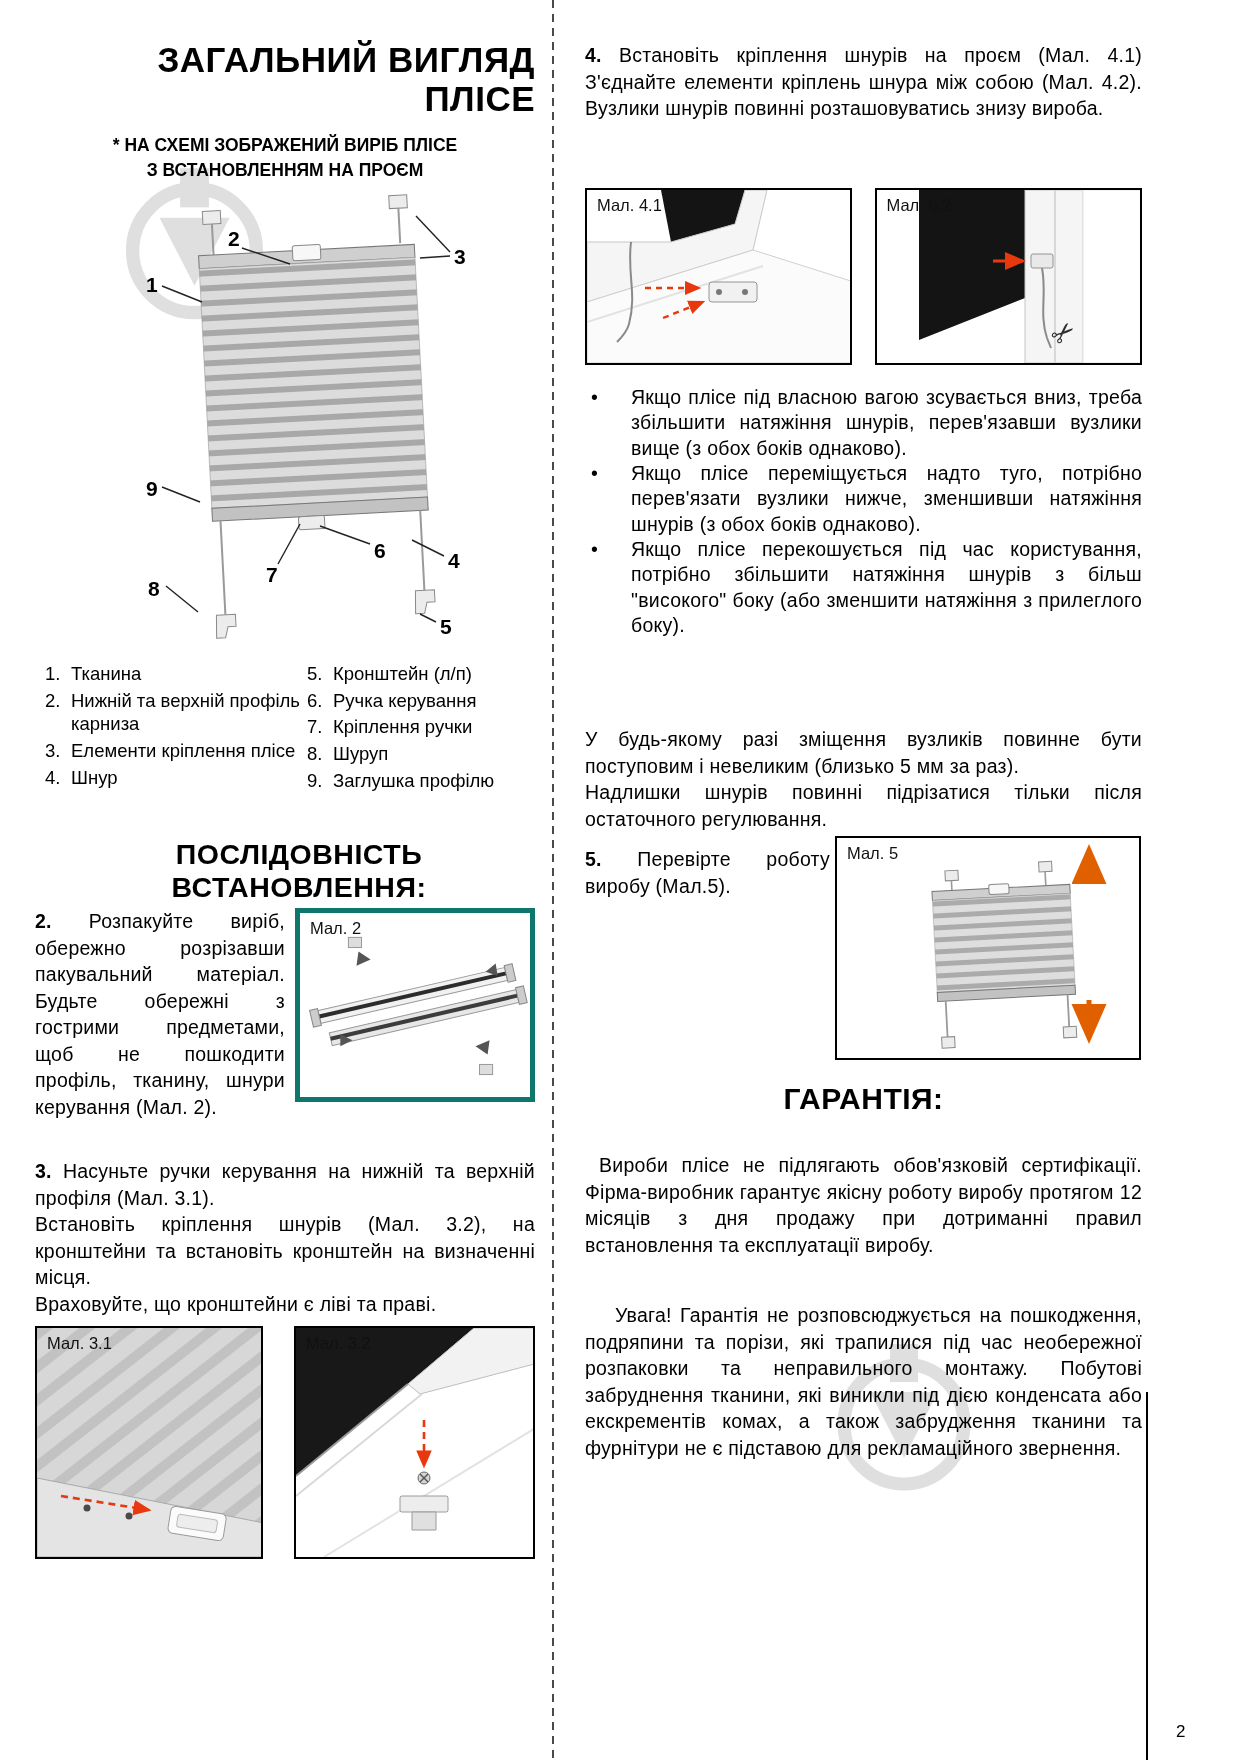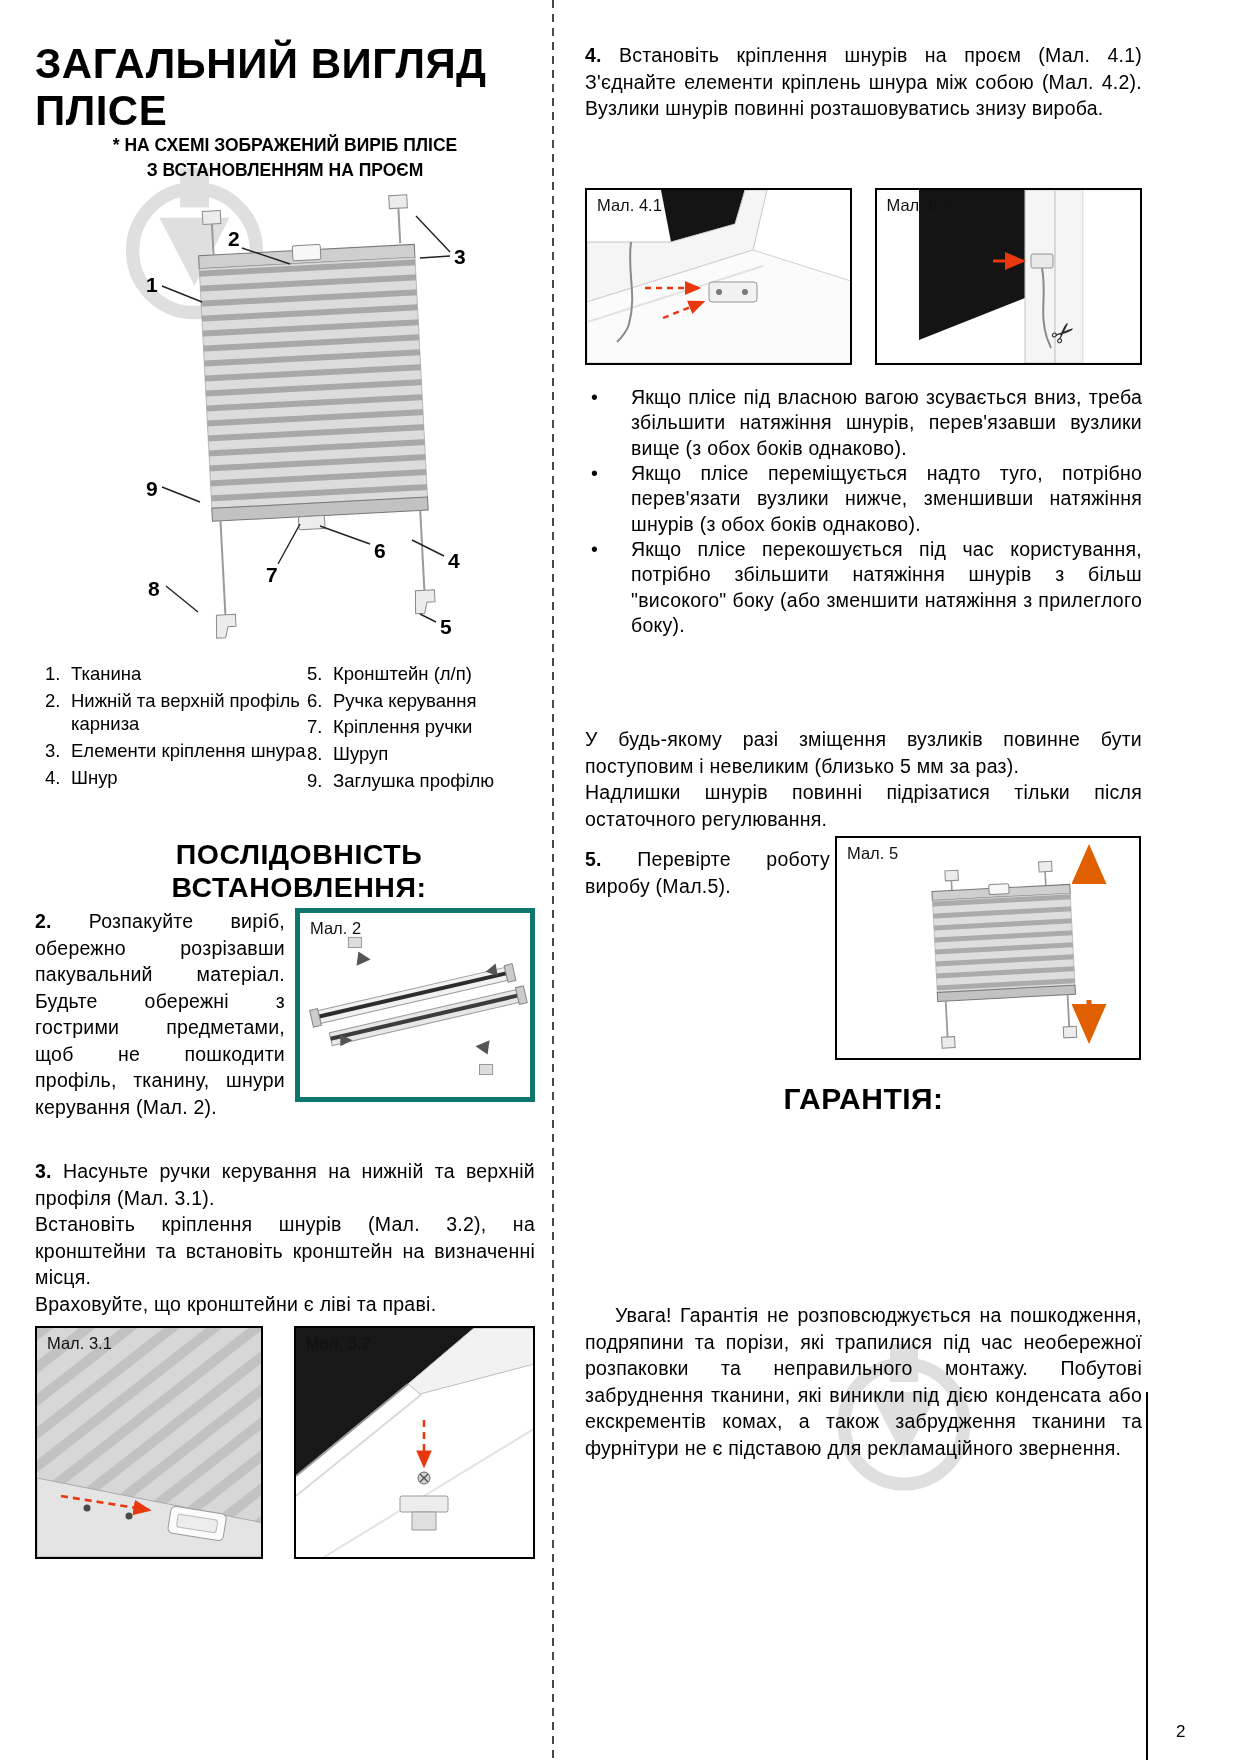--- a/index.html
+++ b/index.html
@@ -16,22 +16,22 @@
     background-image:repeating-linear-gradient(to bottom,#4a4a4a 0 8px,transparent 8px 14px);
   }
 
   .watermark { position:absolute; opacity:.55; z-index:0; }
   .wm-top    { left:112px; top:162px; width:165px; height:165px; }
   .wm-bottom { left:824px; top:1338px; width:160px; height:160px; }
 
   .col-left  { position:absolute; left:35px;  top:0; width:500px; height:1760px; z-index:1; }
   .col-right { position:absolute; left:585px; top:0; width:557px; height:1760px; z-index:1; }
 
-  .title { position:absolute; top:40px; left:0; width:100%; text-align:left;
-           font-size:42px; font-weight:bold; line-height:1.12; letter-spacing:.5px; }
+  .title { position:absolute; top:40px; left:0; width:100%; text-align:right;
+           font-size:35px; font-weight:bold; line-height:1.12; letter-spacing:.5px; }
   .subtitle { position:absolute; top:133px; left:0; width:100%; text-align:center;
               font-size:17.5px; font-weight:bold; line-height:1.45; }
 
   .main-diagram { position:absolute; left:55px; top:190px; }
 
   .legend { position:absolute; top:662px; left:10px; width:490px; display:flex; }
   .legend .lcol1 { width:262px; }
   .legend .lcol2 { width:228px; }
   .li { display:flex; font-size:18.5px; line-height:1.28; margin-bottom:3px; }
   .li .n { width:26px; flex:none; }
@@ -163,21 +163,21 @@
         <div class="li">
             <span class="n">1.</span>
             <span class="t">Тканина</span>
           </div>
         <div class="li">
             <span class="n">2.</span>
             <span class="t">Нижній та верхній профіль карниза</span>
           </div>
         <div class="li">
             <span class="n">3.</span>
-            <span class="t">Елементи кріплення шнура</span>
+            <span class="t">Елементи кріплення плісе</span>
           </div>
         <div class="li">
             <span class="n">4.</span>
             <span class="t">Шнур</span>
           </div>
       </div>
       <div class="lcol2">
         <div class="li">
             <span class="n">5.</span>
             <span class="t">Кронштейн (л/п)</span>
@@ -384,19 +384,20 @@
           <line x1="228" y1="160" x2="228" y2="192" stroke="#9a9a9a" stroke-width="1.8"></line>
           <rect x="100" y="196" width="13" height="11" fill="#ececec" stroke="#8a8a8a"></rect>
           <rect x="222" y="192" width="13" height="11" fill="#ececec" stroke="#8a8a8a"></rect>
         </g>
         <line x1="252" y1="44" x2="252" y2="16" stroke="#e06000" stroke-width="5" marker-end="url(#oa5)"></line>
         <line x1="252" y1="162" x2="252" y2="196" stroke="#e06000" stroke-width="5" marker-end="url(#oa5)"></line>
       </svg>
     </div>
 
     <div class="warranty-h">ГАРАНТІЯ:</div>
+    <div class="wp1 para">Вироби плісе не підлягають обов'язковій сертифікації. Фірма-виробник гарантує якісну роботу виробу протягом 12 місяців з дня продажу при дотриманні правил встановлення та експлуатації виробу.</div>
     <div class="wp2 para">Увага! Гарантія не розповсюджується на пошкодження, подряпини та порізи, які трапилися під час необережної розпаковки та неправильного монтажу. Побутові забруднення тканини, які виникли під дією конденсата або екскрементів комах, а також забрудження тканини та фурнітури не є підставою для рекламаційного звернення.</div>
   </section>
 
   <div class="footer-rule"></div>
   <div class="page-number">2</div>
 
 </div>
 
 </body></html>

